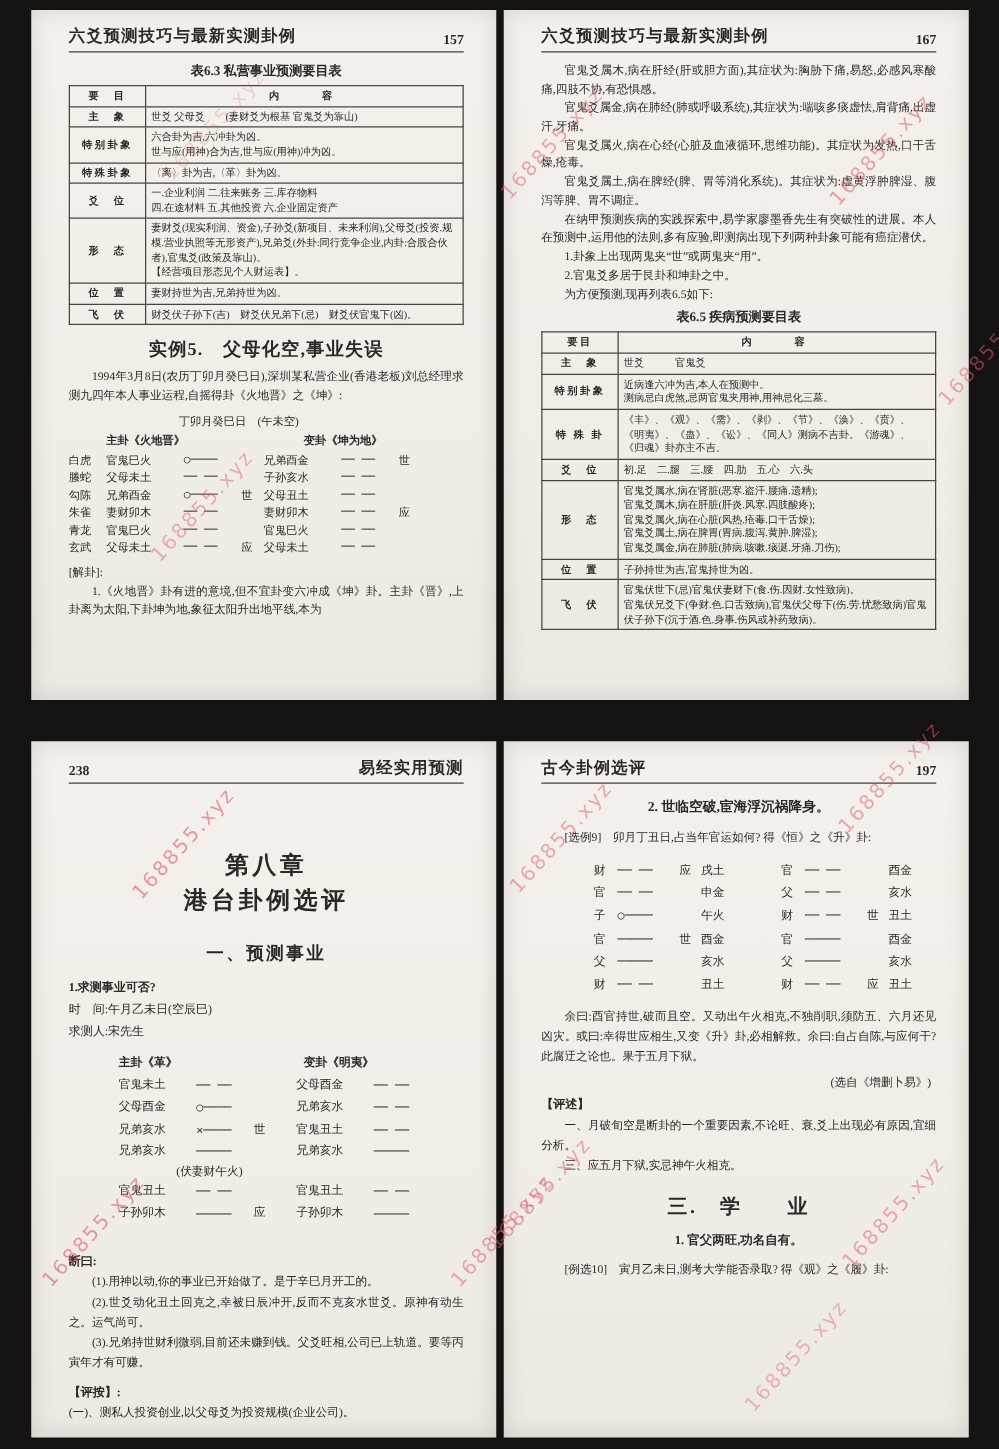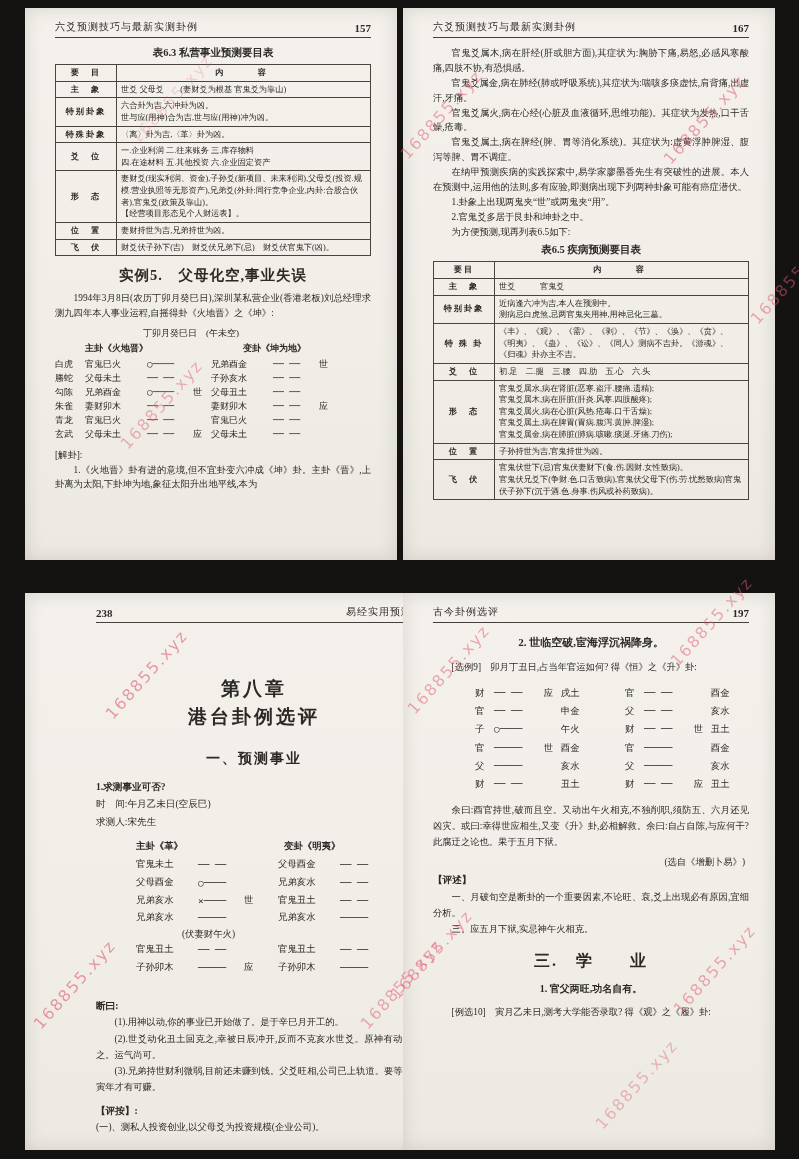--- a/index.html
+++ b/index.html
@@ -9,28 +9,28 @@
     font-family:"Liberation Serif","DejaVu Serif",serif;
     color:#2b2826;
   }
   .page{
     position:absolute;overflow:hidden;
     background:linear-gradient(180deg,#f4f1ec 0%,#f1eee8 60%,#ece8e2 100%);
     box-shadow:inset 0 0 18px rgba(90,80,70,.18);
   }
   #page157{left:25px;top:8px;width:372px;height:552px;}
   #page167{left:403px;top:8px;width:372px;height:552px;}
-  #page238{left:25px;top:593px;width:372px;height:557px;padding-left:41px;}
+  #page238{left:25px;top:593px;width:372px;height:557px;}
   #page197{left:403px;top:593px;width:372px;height:557px;}
   .inner{padding:12px 26px 8px 30px;}
   .runhead{
     display:flex;justify-content:space-between;align-items:flex-end;
     border-bottom:1.4px solid #45403a;padding-bottom:3px;margin-bottom:8px;
   }
-  .runhead .bk{font-size:10px;font-weight:normal;letter-spacing:1px;}
+  .runhead .bk{font-size:13px;font-weight:bold;letter-spacing:1px;}
   .runhead .pn{font-size:11px;font-weight:bold;}
   .tbl-title{text-align:center;font-weight:bold;font-size:10.5px;margin:4px 0 4px 0;}
   table.yao{border-collapse:collapse;width:100%;}
   table.yao td{
     border:1px solid #4a443d;font-size:8.2px;line-height:1.42;
     padding:2px 4px;vertical-align:middle;white-space:pre-line;
   }
   td.lbl{width:52px;text-align:center;font-weight:bold;letter-spacing:2px;padding:2px 2px;}
   td.hd{text-align:center;font-weight:bold;letter-spacing:6px;}
   .sect-title{text-align:center;font-weight:bold;font-size:14.5px;margin:10px 0 6px 0;letter-spacing:1px;}

